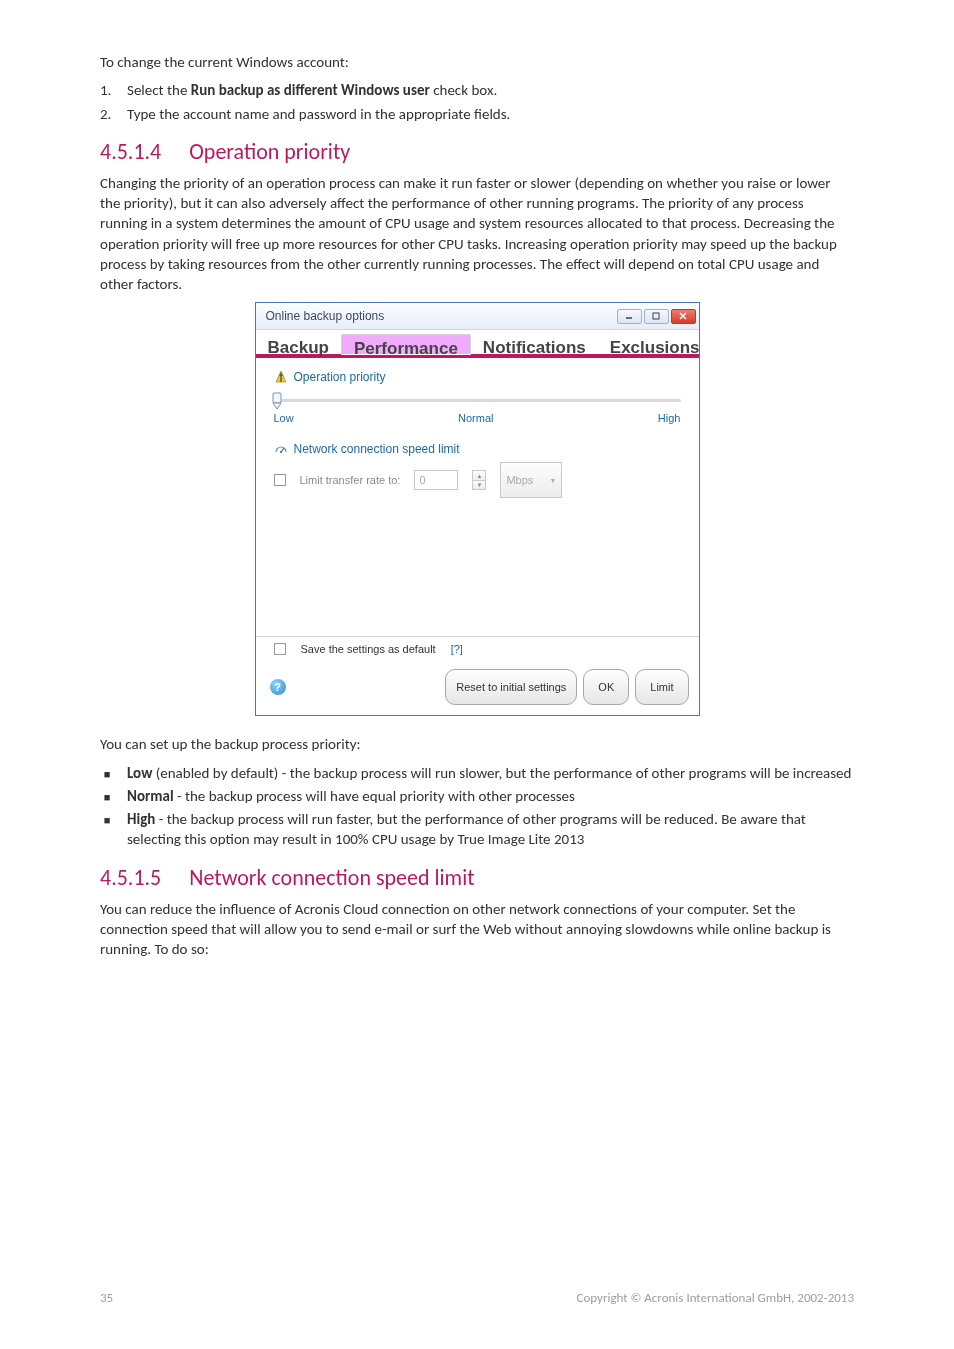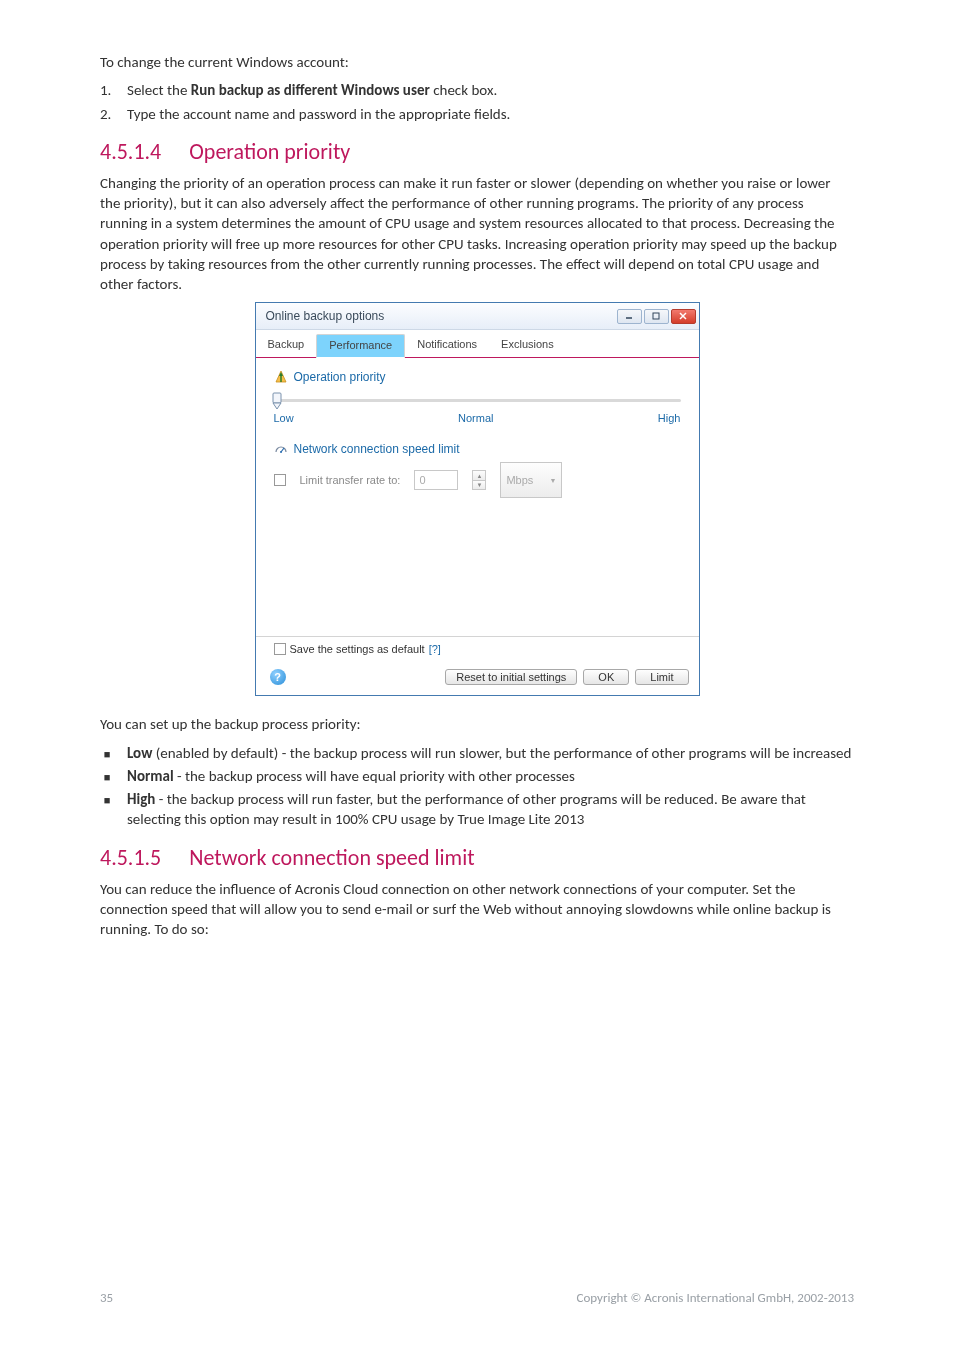--- a/index.html
+++ b/index.html
@@ -83,37 +83,38 @@
     font-size: 9px; color: #30445a;
   }
   .winbtn.close {
     background: linear-gradient(#f27a6e, #d43d2a);
     border-color: #b53b2d;
     color: #fff;
     font-weight: 700;
   }
   .tabs {
     display: flex;
-    border-bottom: 1px solid #be185d;
+    border-bottom: 4px solid #be185d;
     height: 24px;
-    font-size: 11px;
+    font-size: 17px;
     color: #444;
     margin-top: 4px;
+    font-weight: bold;
   }
   .tab {
     padding: 4px 12px 0 12px;
     border-right: 0;
     cursor: default;
   }
   .tab.active {
     border: 1px solid #d4d4d4;
     border-bottom: 1px solid #fff;
     border-radius: 2px 2px 0 0;
     margin-bottom: -1px;
-    background: #7dd3fc;
+    background: #f0abfc;
   }
   .dlg-body {
     padding: 12px 18px 8px 18px;
   }
   .section-head {
     color: #1c6aa8;
     font-size: 12px;
     display: flex;
     align-items: center;
     gap: 6px;
@@ -188,43 +189,43 @@
     display: flex; align-items: center; justify-content: space-between;
     padding: 0 5px;
     font-size: 11px; color: #aaa;
   }
   .dlg-spacer { height: 130px; }
   .dlg-footer-top {
     border-top: 1px solid #d4d4d4;
     padding: 6px 18px;
     display: flex;
     align-items: center;
-    gap: 4px;
+    gap: 15px;
     font-size: 11px;
   }
   .qmark { color: #1c6aa8; font-size: 11px; }
   .dlg-footer {
     display: flex;
     justify-content: space-between;
     align-items: center;
     padding: 8px 10px 10px 14px;
   }
   .help-ico {
     width: 16px; height: 16px; border-radius: 50%;
     background: radial-gradient(circle at 35% 30%, #8fd0ff, #2a8ed8);
     display: flex; align-items: center; justify-content: center;
     color: #fff; font-size: 11px; font-weight: 700;
   }
   .btn-row { display: flex; gap: 6px; }
   .btn {
-    height: 16px;
+    height: 36px;
     padding: 0 14px;
     font-size: 11px;
     border: 1px solid #a8a8a8;
-    border-radius: 3px;
+    border-radius: 10px;
     background: linear-gradient(#fefefe, #e6e6e6);
     display: flex; align-items: center;
   }
   .btn.wide { padding: 0 10px; }
 
   .page-footer {
     position: absolute;
     bottom: 44px;
     left: 100px; right: 100px;
     display: flex;

